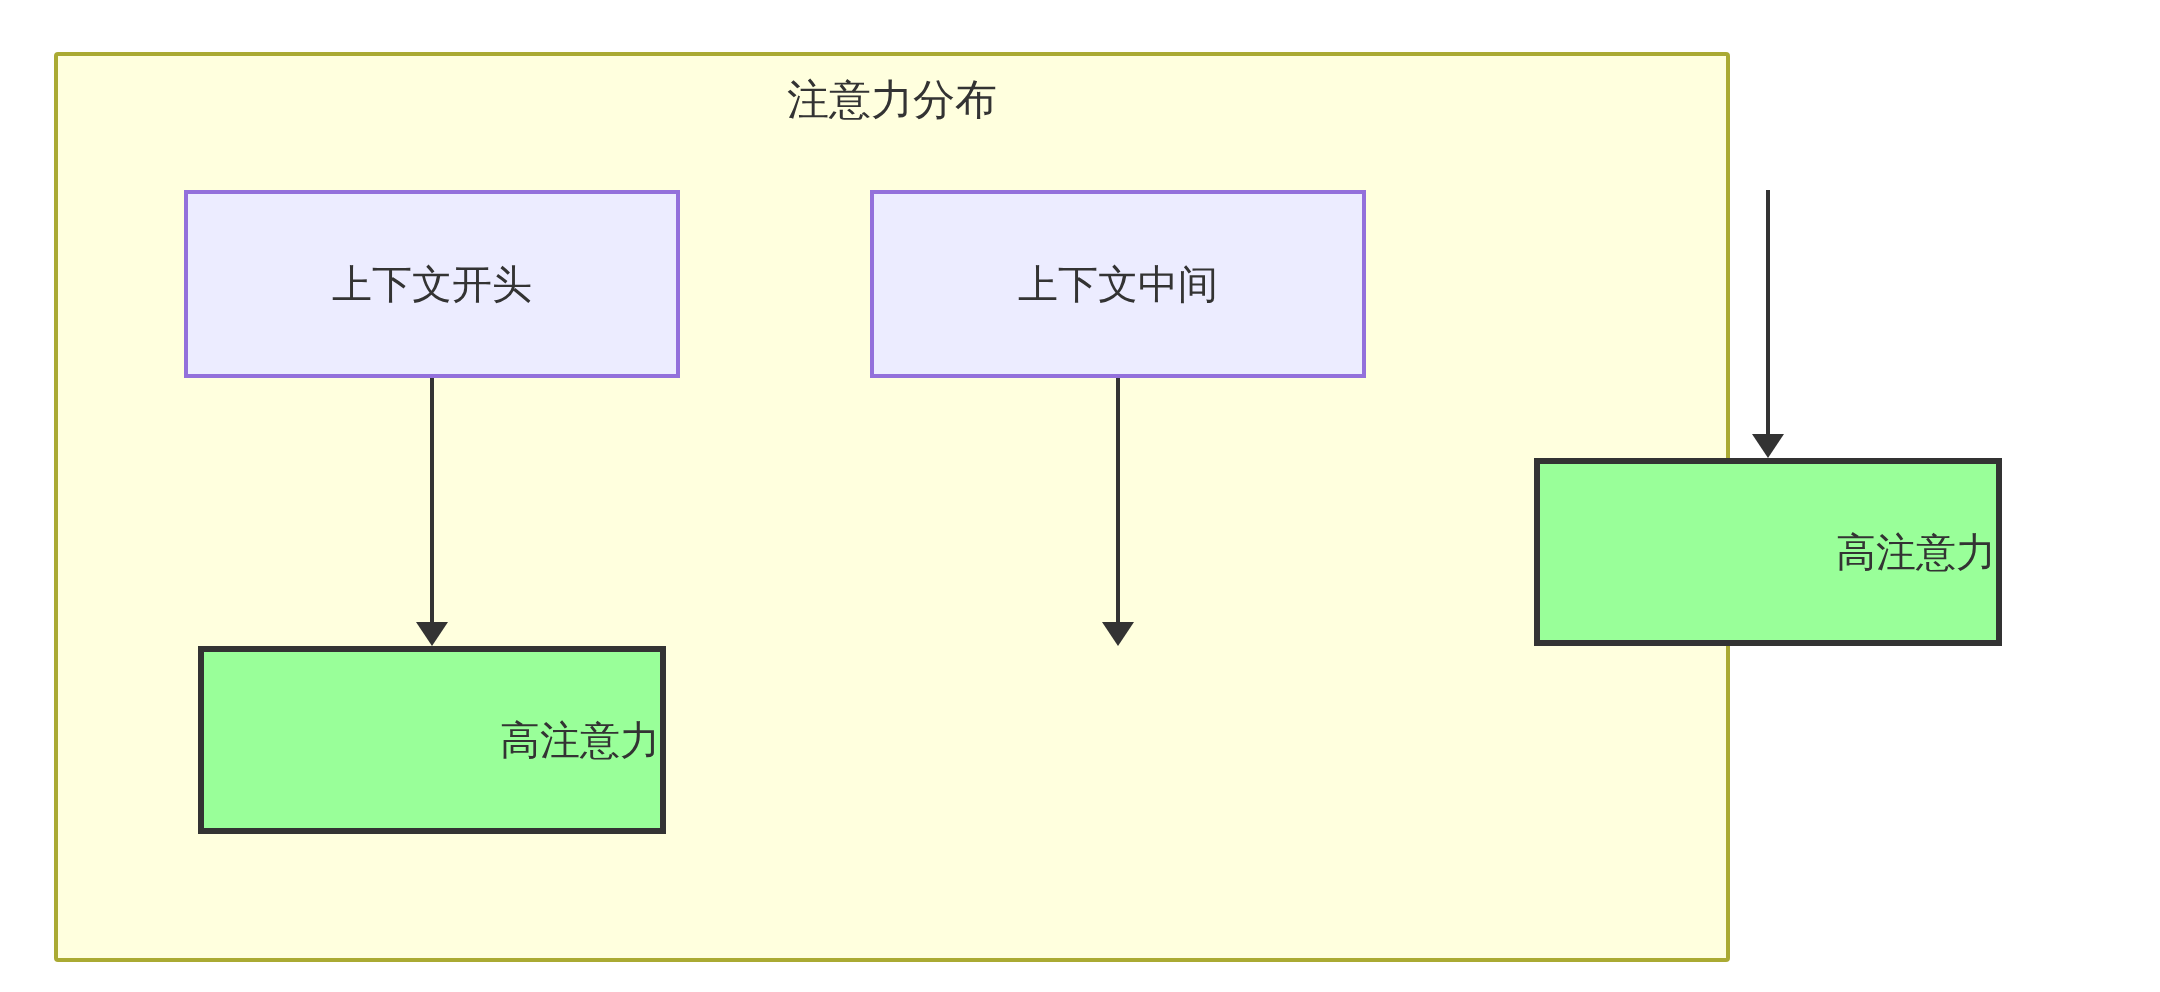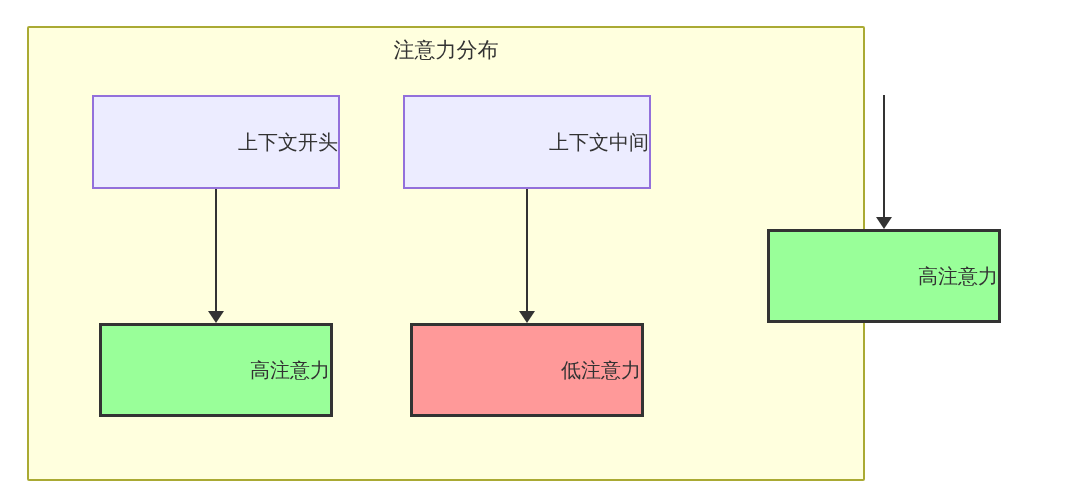--- a/index.html
+++ b/index.html
@@ -45,35 +45,34 @@
   }
   .column {
     position: absolute;
     top: 67px;
     transform: translateX(-50%);
     display: flex;
     flex-direction: column;
     align-items: center;
   }
   .col-1 { left: 187px; }
-  .col-2 { left: 498px; }
+  .col-2 { left: 530px; }
   .col-3 { left: 855px; }
   .node {
     display: flex;
     align-items: center;
     justify-content: center;
     font-size: 20px;
     color: var(--text);
     text-align: center;
   }
   .node.source {
     width: 248px; height: 94px;
     background: var(--node-bg);
     border: 2px solid var(--node-border);
-    justify-content: flex-end;
   }
   .node.result {
     width: 234px; height: 94px;
     border: 3px solid var(--result-border);
     justify-content: flex-end;
   }
   .node.result.high { background: var(--high-bg); }
   .node.result.low  { background: var(--low-bg); }
   .arrow {
     display: flex;
@@ -114,23 +113,20 @@
     </div>
 
     <div class="column col-2">
       <div class="node source">
         <span>上下文中间</span>
       </div>
       <div class="arrow">
         <div class="shaft"></div>
         <div class="head"></div>
       </div>
-      <div class="node result low">
-        <span>低注意力</span>
-      </div>
     </div>
 
     <div class="column col-3">
       <div class="arrow">
         <div class="shaft"></div>
         <div class="head"></div>
       </div>
       <div class="node result high">
         <span>高注意力</span>
       </div>

